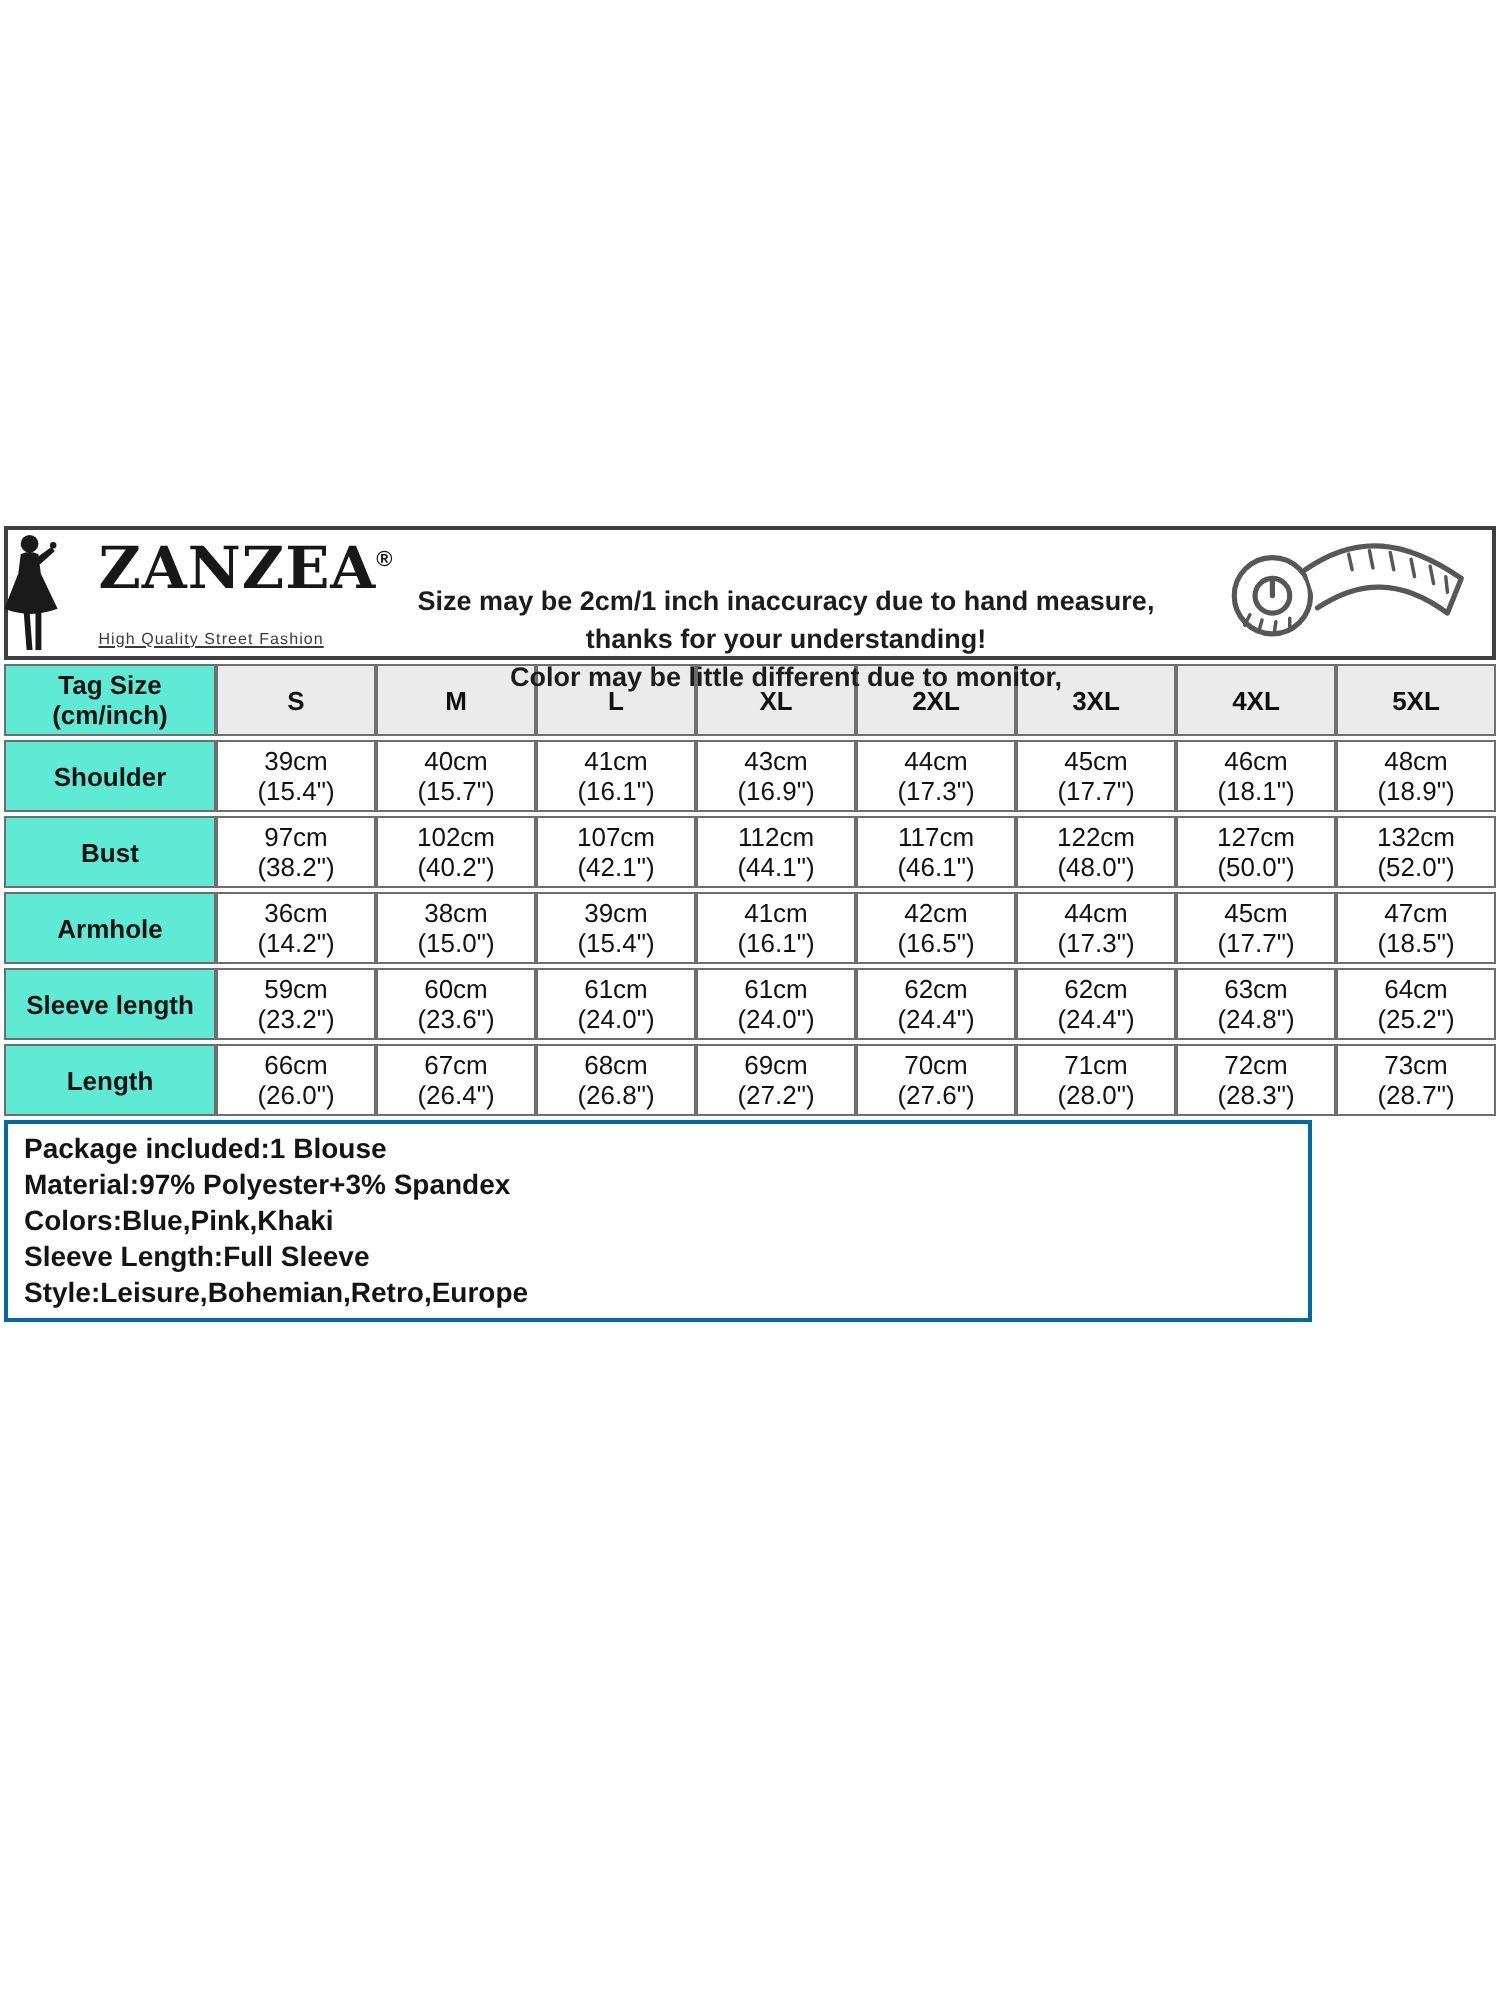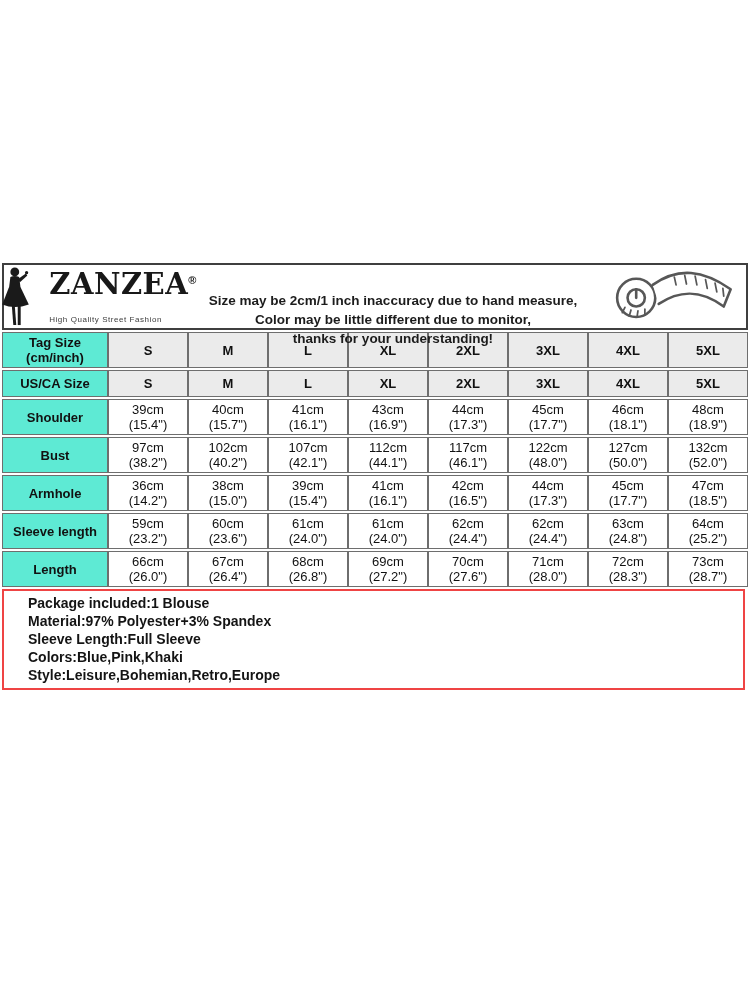--- a/index.html
+++ b/index.html
@@ -17,21 +17,21 @@
     display:flex; align-items:center;
   }
   .logo { width:188px; display:flex; align-items:center; justify-content:center; gap:14px; }
   .logo svg { display:block; }
   .logo-text { text-align:left; }
   .logo-name {
     font-family:"DejaVu Serif", serif; font-weight:700; font-size:29px;
     line-height:29px; letter-spacing:0.5px; color:#181818; white-space:nowrap;
   }
   .logo-reg { font-size:11px; vertical-align:top; position:relative; top:-4px; font-family:"Liberation Sans",sans-serif; }
-  .logo-tagline { font-size:8px; letter-spacing:0.55px; color:#3c3c3c; margin-top:16px; white-space:nowrap; }
+  .logo-tagline { font-size:8px; letter-spacing:0.55px; color:#3c3c3c; margin-top:16px; white-space:nowrap;text-decoration:underline; }
   .disclaimer { flex:1; text-align:center; font-weight:700; font-size:13.5px; line-height:19px; color:#1c1c1c; padding:0 4px;margin-top:46px; }
   .tape { width:152px; display:flex; justify-content:center; align-items:center; }
 
   
   table.size {
     width:746px; table-layout:fixed;
     border-collapse:separate; border-spacing:0 2px;
   }
   table.size td {
     box-sizing:border-box; border:1px solid #6e6e6e;
@@ -39,23 +39,23 @@
     font-size:13px; padding:5px 2px; background:#fff;
   }
   table.size .cell-line { line-height:15px; }
   table.size td.label { background:#5eead4; font-weight:700; }
   table.size td.shaded { background:#ebebeb; font-weight:700; }
   table.size td.value { background:#ffffff; font-weight:400;margin-left:14px; }
   table.size tr.tight td { padding:2px 2px; }
 
   
   .info-box {
-    box-sizing:border-box; width:743px; margin-top:0px;
-    border:2px solid #ef4444; background:#fff;
-    padding:3px 6px 4px 24px;
+    box-sizing:border-box; width:654px; margin-top:0px;
+    border:2px solid #0369a1; background:#fff;
+    padding:3px 6px 4px 8px;
   }
   .info-line { font-size:14px; font-weight:700; line-height:18px; color:#141414; white-space:nowrap; }
 </style>
 </head>
 <body>
 
 <div class="content">
 
   <div class="band">
     <div class="logo">
@@ -73,22 +73,22 @@
         </svg>
       </span>
       <span class="logo-text">
         <span class="logo-name"><span>ZANZEA</span><span class="logo-reg">®</span></span>
         <div class="logo-tagline">High Quality Street Fashion</div>
       </span>
     </div>
 
     <div class="disclaimer">
       <div class="disclaimer-line">Size may be 2cm/1 inch inaccuracy due to hand measure,</div>
+      <div class="disclaimer-line">thanks for your understanding!</div>
       <div class="disclaimer-line">Color may be little different due to monitor,</div>
-      <div class="disclaimer-line">thanks for your understanding!</div>
     </div>
 
     <div class="tape">
       <svg width="130" height="58" viewBox="0 0 150 66" aria-hidden="true">
         <g fill="none" stroke="#575757" stroke-width="3" stroke-linecap="round">
           <circle cx="36" cy="34" r="22"></circle>
           <circle cx="36" cy="34" r="10"></circle>
           <path d="M36 24 L36 34"></path>
           <path d="M55 19 C 85 -2 113 2 145 24 L 137 44 C 110 24 86 25 62 41" fill="#ffffff" stroke-linejoin="round"></path>
         </g>
@@ -137,49 +137,20 @@
           <td class="shaded">
             <div class="cell-line">3XL</div>
           </td>
           <td class="shaded">
             <div class="cell-line">4XL</div>
           </td>
           <td class="shaded">
             <div class="cell-line">5XL</div>
           </td>
         </tr>
-        <tr>
-          <td class="label">
-            <div class="cell-line">US/CA Size</div>
-          </td>
-          <td class="shaded">
-            <div class="cell-line">S</div>
-          </td>
-          <td class="shaded">
-            <div class="cell-line">M</div>
-          </td>
-          <td class="shaded">
-            <div class="cell-line">L</div>
-          </td>
-          <td class="shaded">
-            <div class="cell-line">XL</div>
-          </td>
-          <td class="shaded">
-            <div class="cell-line">2XL</div>
-          </td>
-          <td class="shaded">
-            <div class="cell-line">3XL</div>
-          </td>
-          <td class="shaded">
-            <div class="cell-line">4XL</div>
-          </td>
-          <td class="shaded">
-            <div class="cell-line">5XL</div>
-          </td>
-        </tr>
         <tr class="tight">
           <td class="label">
             <div class="cell-line">Shoulder</div>
           </td>
           <td class="value">
             <div class="cell-line">39cm</div>
             <div class="cell-line">(15.4")</div>
           </td>
           <td class="value">
             <div class="cell-line">40cm</div>
@@ -357,18 +328,18 @@
             <div class="cell-line">73cm</div>
             <div class="cell-line">(28.7")</div>
           </td>
         </tr>
       </tbody>
   </table>
 
   <div class="info-box">
     <div class="info-line">Package included:1 Blouse</div>
     <div class="info-line">Material:97% Polyester+3% Spandex</div>
+    <div class="info-line">Colors:Blue,Pink,Khaki</div>
     <div class="info-line">Sleeve Length:Full Sleeve</div>
-    <div class="info-line">Colors:Blue,Pink,Khaki</div>
     <div class="info-line">Style:Leisure,Bohemian,Retro,Europe</div>
   </div>
 
 </div>
 
 </body></html>

